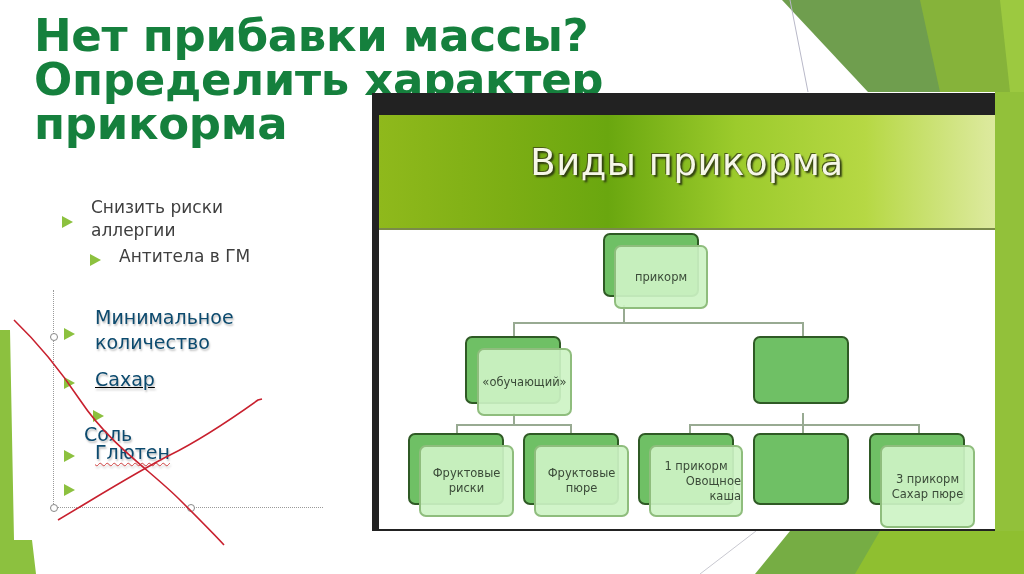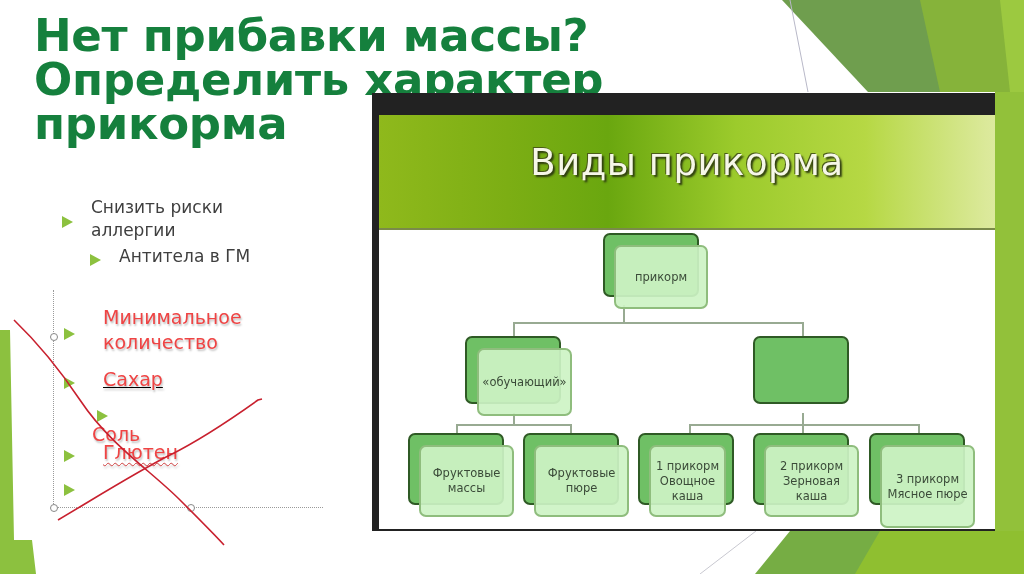--- a/index.html
+++ b/index.html
@@ -17,21 +17,21 @@
     font-family: "DejaVu Sans", sans-serif; letter-spacing: -0.3px;
   }
   .bullet { position: absolute; left: 0; display: flex; align-items: center; }
   .bullet .tri {
     width: 0; height: 0; margin-top: 6px;
     border-top: 6px solid transparent; border-bottom: 6px solid transparent;
     border-left: 11px solid #8cc13f;
   }
   .bullet .txt { margin-left: 18px; color: #3f3f3f; font-size: 17px; line-height: 23px; }
   .bullet.big .tri { margin-top: 7px; }
-  .bullet.big .txt { margin-left: 28px; font-size: 19px; line-height: 25px; color: #ef4444; text-shadow: 1px 2px 2px rgba(0,0,0,0.25); }
+  .bullet.big .txt { margin-left: 20px; font-size: 19px; line-height: 25px; color: #0c4a6e; text-shadow: 1px 2px 2px rgba(0,0,0,0.25); }
 
   .selbox { position: absolute; left: 53px; top: 290px; width: 270px; height: 218px;
     border-left: 1px dotted #9a9a9a; border-bottom: 1px dotted #9a9a9a; }
   .handle { position: absolute; width: 8px; height: 8px; border: 1px solid #888; border-radius: 50%; background: #fff; }
   .caret { display: inline-block; width: 1px; height: 20px; background: #222; vertical-align: middle; margin-left: 1px; }
   .squiggle { text-decoration: underline wavy #d04040; text-decoration-thickness: 1px; text-underline-offset: 3px; }
 
   .scribble { position: absolute; left: 0; top: 0; width: 1024px; height: 574px; pointer-events: none; }
 
   
@@ -151,48 +151,43 @@
         </div>
       </div>
       <div class="node" style="left:374px; top:221px; width:107px; height:80px;">
         <div class="back" style="width:96px; height:68px;"></div>
       </div>
 
       <div class="node" style="left:29px; top:318px; width:106px; height:84px;">
         <div class="back" style="width:96px; height:72px;"></div>
         <div class="front" style="left:11px; top:12px; width:95px; height:72px;">
           <span>Фруктовые</span>
-          <span>массы</span>
+          <span>риски</span>
         </div>
       </div>
       <div class="node" style="left:144px; top:318px; width:106px; height:84px;">
         <div class="back" style="width:96px; height:72px;"></div>
         <div class="front" style="left:11px; top:12px; width:95px; height:72px;">
           <span>Фруктовые</span>
           <span>пюре</span>
         </div>
       </div>
       <div class="node" style="left:259px; top:318px; width:106px; height:84px;">
         <div class="back" style="width:96px; height:72px;"></div>
-        <div class="front" style="left:11px; top:12px; width:77px; height:72px;">
+        <div class="front" style="left:11px; top:12px; width:94px; height:72px;text-align:right;">
           <span>1 прикорм</span>
           <span>Овощное каша</span>
         </div>
       </div>
       <div class="node" style="left:374px; top:318px; width:106px; height:84px;">
         <div class="back" style="width:96px; height:72px;"></div>
-        <div class="front" style="left:11px; top:12px; width:95px; height:72px;">
-          <span>2 прикорм</span>
-          <span>Зерновая</span>
-          <span>каша</span>
-        </div>
       </div>
       <div class="node" style="left:490px; top:318px; width:106px; height:84px;">
         <div class="back" style="width:96px; height:72px;"></div>
         <div class="front" style="left:11px; top:12px; width:95px; height:83px;">
           <span>3 прикорм</span>
-          <span>Мясное пюре</span>
+          <span>Сахар пюре</span>
         </div>
       </div>
     </div>
   </div>
 
 </div>
 
 </body></html>

